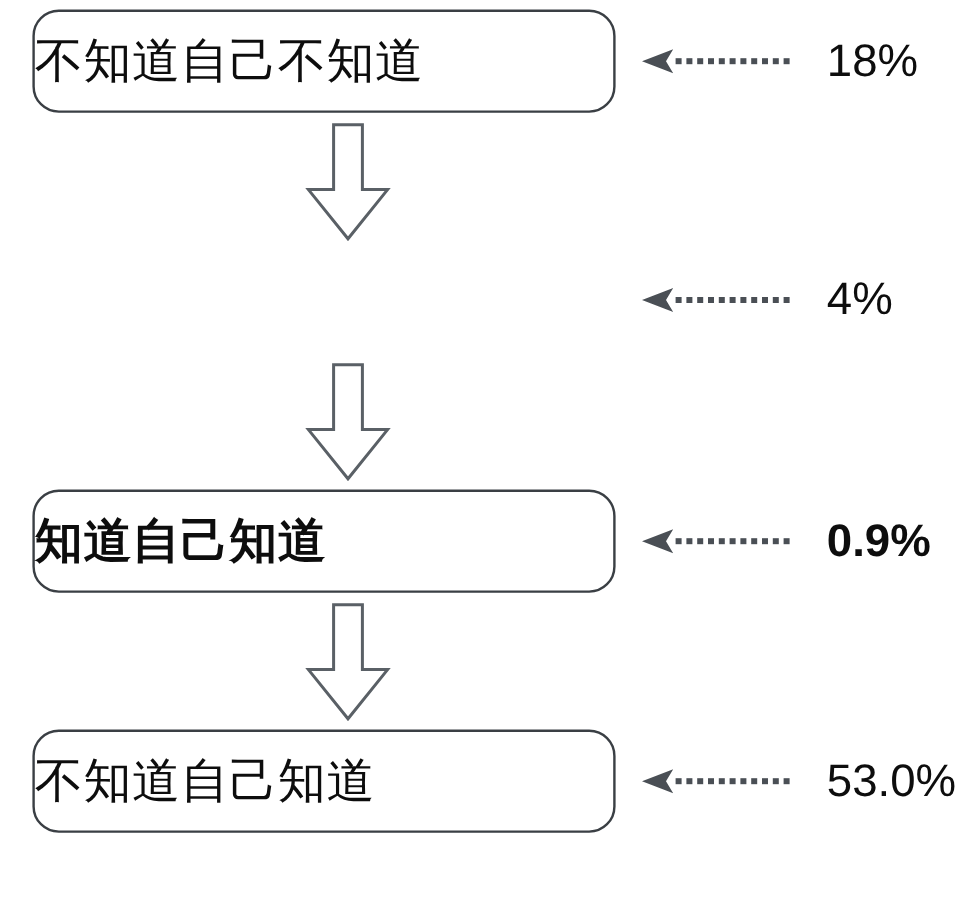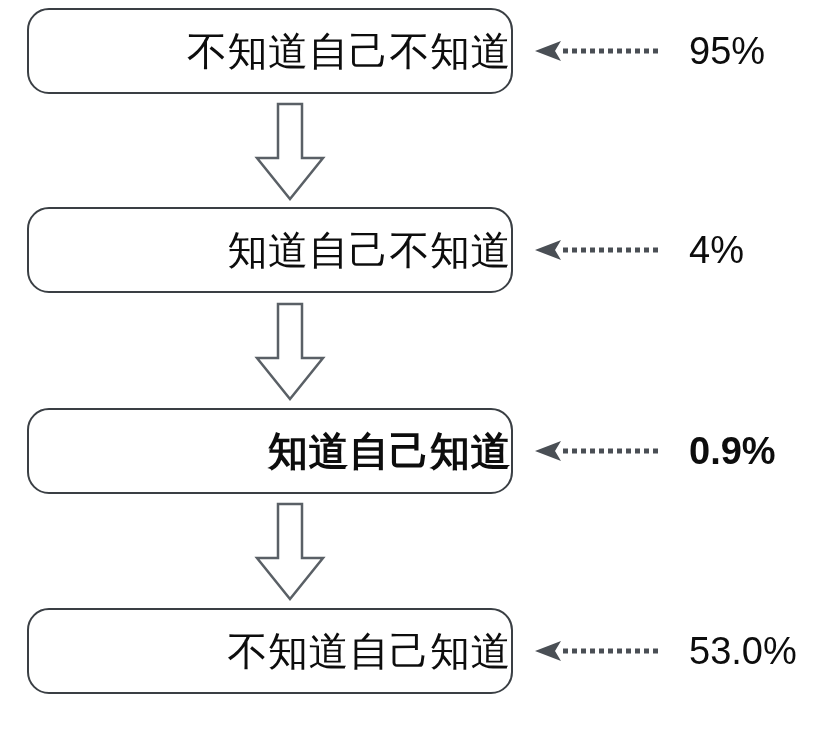--- a/index.html
+++ b/index.html
@@ -37,21 +37,21 @@
     left: 27px;
     top: 0;
     width: 486px;
     height: 86px;
     box-sizing: border-box;
     border: 2px solid #3a3f44;
     border-radius: 22px;
     background: #ffffff;
     display: flex;
     align-items: center;
-    justify-content: flex-end;
+    justify-content: flex-start;
   }
   .stage-label {
     font-size: 40px;
     line-height: 1;
     color: #0d0d0d;
     letter-spacing: 0.5px;
     white-space: nowrap;
     font-family: "DejaVu Sans", "Liberation Sans", sans-serif;
   }
 
@@ -114,34 +114,31 @@
             <rect x="64" y="8.5" width="5" height="5"></rect>
             <rect x="73" y="8.5" width="5" height="5"></rect>
             <rect x="82" y="8.5" width="5" height="5"></rect>
             <rect x="91" y="8.5" width="5" height="5"></rect>
             <rect x="100" y="8.5" width="5" height="5"></rect>
             <rect x="109" y="8.5" width="5" height="5"></rect>
             <rect x="118" y="8.5" width="5" height="5"></rect>
           </g>
         </svg>
       </span>
-      <span class="callout-value">95%</span>
+      <span class="callout-value">18%</span>
     </div>
   </div>
 
   <div class="flow-arrow" style="top:100px;">
     <svg width="86" height="104" viewBox="0 0 86 104">
       <path d="M31 4 L55 4 L55 58 L76 58 L43 99 L10 58 L31 58 Z" fill="#ffffff" stroke="#5a6066" stroke-width="2.5" stroke-linejoin="miter"></path>
     </svg>
   </div>
 
   <div class="stage-row" style="top:207px;">
-    <div class="stage-box">
-      <span class="stage-label">知道自己不知道</span>
-    </div>
     <div class="callout">
       <span class="callout-arrow">
         <svg width="128" height="22" viewBox="0 0 128 22">
           <path d="M0 11 L26 1 L20 11 L26 21 Z" fill="#4a4f55"></path>
           <g fill="#4a4f55">
             <rect x="28" y="8.5" width="5" height="5"></rect>
             <rect x="37" y="8.5" width="5" height="5"></rect>
             <rect x="46" y="8.5" width="5" height="5"></rect>
             <rect x="55" y="8.5" width="5" height="5"></rect>
             <rect x="64" y="8.5" width="5" height="5"></rect>

